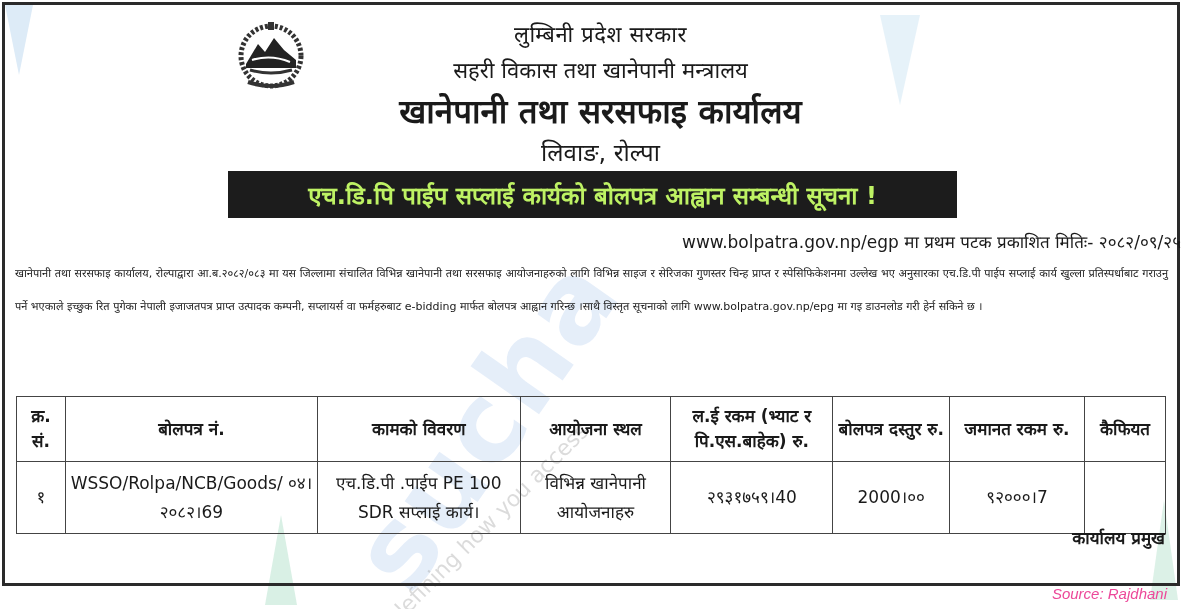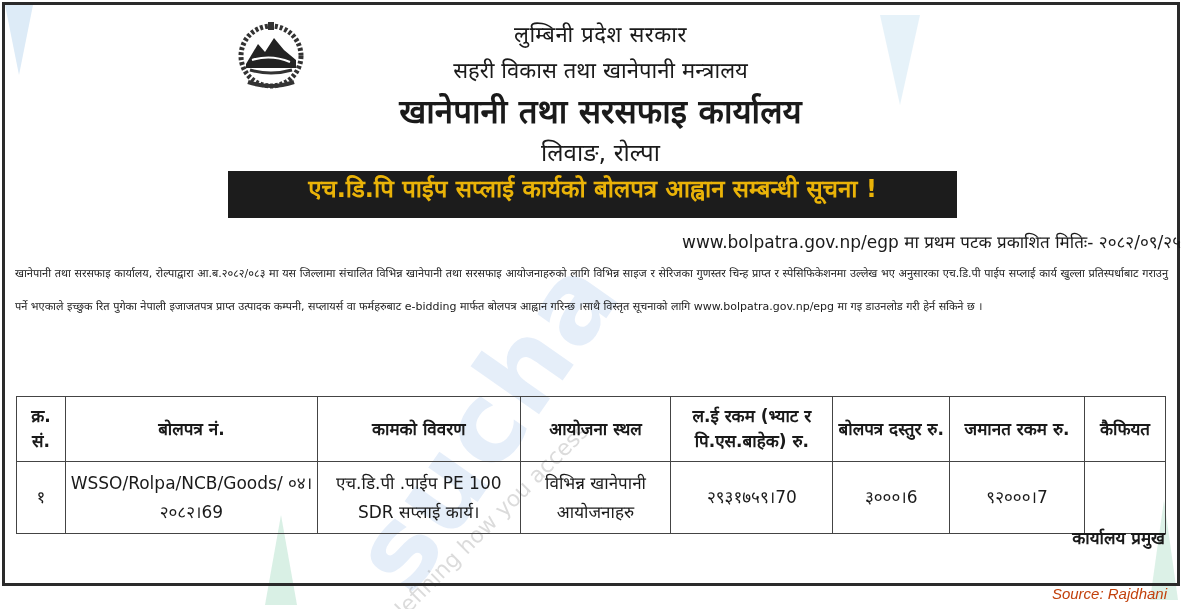--- a/index.html
+++ b/index.html
@@ -35,22 +35,22 @@
   .logo { position:absolute; left:232px; top:20px; width:78px; height:70px; }
 
   .hdr { position:absolute; left:0; width:1181px; text-align:center; }
   .h1 { top:18px; font-size:22px; letter-spacing:0.5px; left:10px; }
   .h2 { top:54px; font-size:22px; left:10px; }
   .h3 { top:88px; font-size:33px; font-weight:bold; left:10px; }
   .h4 { top:135px; font-size:24px; left:10px; }
 
   .title-bar {
     position:absolute; left:228px; top:171px; width:729px; height:47px;
-    background:#1c1c1c; color:#eab308; font-weight:bold; font-size:24px;
-    display:flex; justify-content:center;
+    background:#1c1c1c; color:#bef264; font-weight:bold; font-size:24px;
+    display:flex; align-items:center; justify-content:center;
   }
   .pub-line {
     position:absolute; left:0; width:1181px; top:230px; text-align:right; font-size:17px;
   }
   .para {
     position:absolute; left:15px; top:258px; width:1153px;
     font-size:11px; line-height:32.5px; text-align:justify;
   }
 
   table.tenders {
@@ -61,21 +61,21 @@
     border:1.5px solid #444; text-align:center; vertical-align:middle; padding:0 4px;
   }
   table.tenders th { height:64px; font-weight:bold; line-height:25px; font-size:17px; }
   table.tenders td { height:71px; line-height:29px; }
 
   .signature {
     position:absolute; right:16px; top:526px; font-size:17px; font-weight:bold;
   }
   .source {
     position:absolute; right:14px; top:585px; font-size:15px; font-style:italic;
-    font-family:"Liberation Sans", sans-serif; color:#c2410c;
+    font-family:"Liberation Sans", sans-serif; color:#ec4899;
   }
 </style>
 </head>
 <body>
 
 <div class="wm wm-tri1"></div>
 <div class="wm wm-tri2"></div>
 <div class="wm wm-tri3"></div>
 <div class="wm wm-tri4"></div>
 <div class="wm wm-text">sucha</div>
@@ -127,22 +127,22 @@
       <th>जमानत रकम रु.</th>
       <th>कैफियत</th>
     </tr>
   </thead>
   <tbody>
     <tr>
       <td>१</td>
       <td>WSSO/Rolpa/NCB/Goods/ ०४।२०८२।69</td>
       <td>एच.डि.पी .पाईप PE 100 SDR सप्लाई कार्य।</td>
       <td>विभिन्न खानेपानी आयोजनाहरु</td>
-      <td>२९३१७५९।70</td>
-      <td>३०००।6</td>
+      <td>२९३१७५९।40</td>
+      <td>2000।००</td>
       <td>९२०००।7</td>
       <td></td>
     </tr>
   </tbody>
 </table>
 
 <div class="signature">कार्यालय प्रमुख</div>
 <div class="source">Source: Rajdhani</div>
 
 </body></html>

